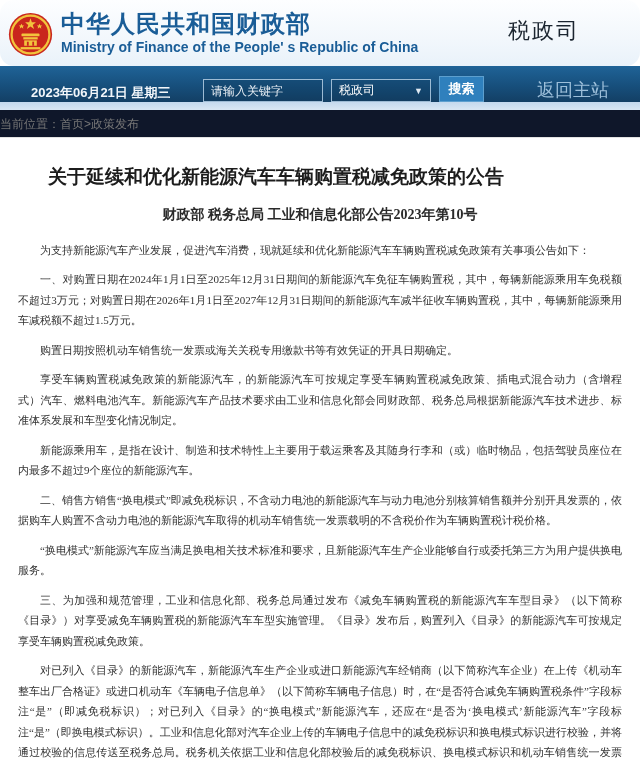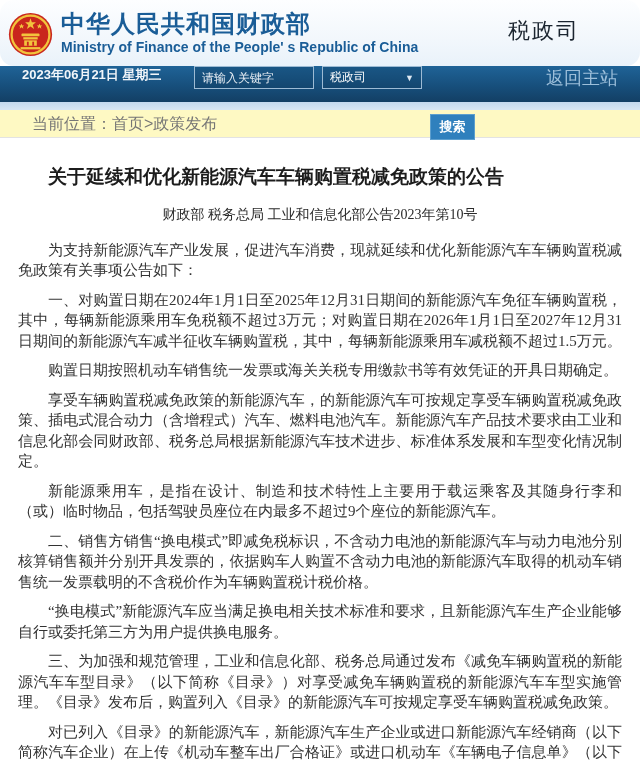--- a/index.html
+++ b/index.html
@@ -23,21 +23,21 @@
   .site-name-en {
     color:#1a5d97; font-size:14px; font-weight:bold; margin-top:3px;
   }
   .dept-name {
     position:absolute; right:60px; top:16px;
     color:#1b2530; font-size:22px; letter-spacing:2px;
   }
   
   .navbar {
     height:36px; background:linear-gradient(180deg,#1f6397 0%,#174f7c 55%,#133f64 100%);
-    display:flex; align-items:flex-start; padding:0 22px; color:#fff;
+    display:flex; align-items:flex-end; padding:0 31px; color:#fff;
   }
   .nav-date { font-size:13px; font-weight:bold; color:#f2f6fa; width:172px; flex:0 0 auto; }
   .search-input {
     width:120px; height:23px; background:rgba(10,50,85,0.25);
     border:1px solid #9dbbd4; color:#fff; font-size:12px; padding:0 7px; outline:none;
   }
   .search-input::placeholder { color:#e8eef4; opacity:1; }
   .search-select {
     width:100px; height:23px; margin-left:8px; border:1px solid #9dbbd4;
     background:rgba(10,50,85,0.25); display:flex; align-items:center;
@@ -47,37 +47,37 @@
   .search-btn {
     margin-left:8px; width:45px; height:26px; background:#2f80bd;
     border:1px solid #5d9fce; color:#fff; font-size:13px; font-weight:bold; cursor:pointer;margin-top:48px;
   }
   .return-link {
     margin-left:auto; font-size:18px; color:#9dbfda; text-decoration:none;
   }
   .subnav-strip { height:8px; background:linear-gradient(180deg,#c4d9ee,#d9e7f4); }
   
   .breadcrumb {
-    height:28px; line-height:28px; padding:0 32px; font-size:16px; color:#767676;
-    background:#fef9c3; border-bottom:1px solid #e3e3e3;
+    height:28px; line-height:28px; padding:0 0; font-size:12px; color:#767676;
+    background:#0f172a; border-bottom:1px solid #e3e3e3;
   }
   .breadcrumb a { color:#767676; text-decoration:none; }
   
   .article { padding:16px 18px 0 18px; }
   .article-title {
     font-size:19px; font-weight:bold; color:#1c1c1c;
     margin:10px 30px 16px 30px; line-height:1.35;
   }
   .doc-number {
-    text-align:center; font-size:14px; font-weight:normal; color:#2a2a2a;
+    text-align:center; font-size:14px; font-weight:bold; color:#2a2a2a;
     font-family:"Liberation Serif","DejaVu Serif",serif; margin-bottom:16px;
   }
   .article-body p {
     font-family:"Liberation Serif","DejaVu Serif",serif;
-    font-size:15px; line-height:20.5px; color:#333;
+    font-size:11px; line-height:20.5px; color:#333;
     text-indent:2em; margin-bottom:9px; text-align:justify;
   }
 </style>
 </head>
 <body>
 
 <div class="header">
   <svg class="emblem" viewBox="0 0 100 100">
     <circle cx="50" cy="50" r="48" fill="#c9261d"></circle>
     <circle cx="50" cy="50" r="42" fill="none" stroke="#f2c43d" stroke-width="5"></circle>

